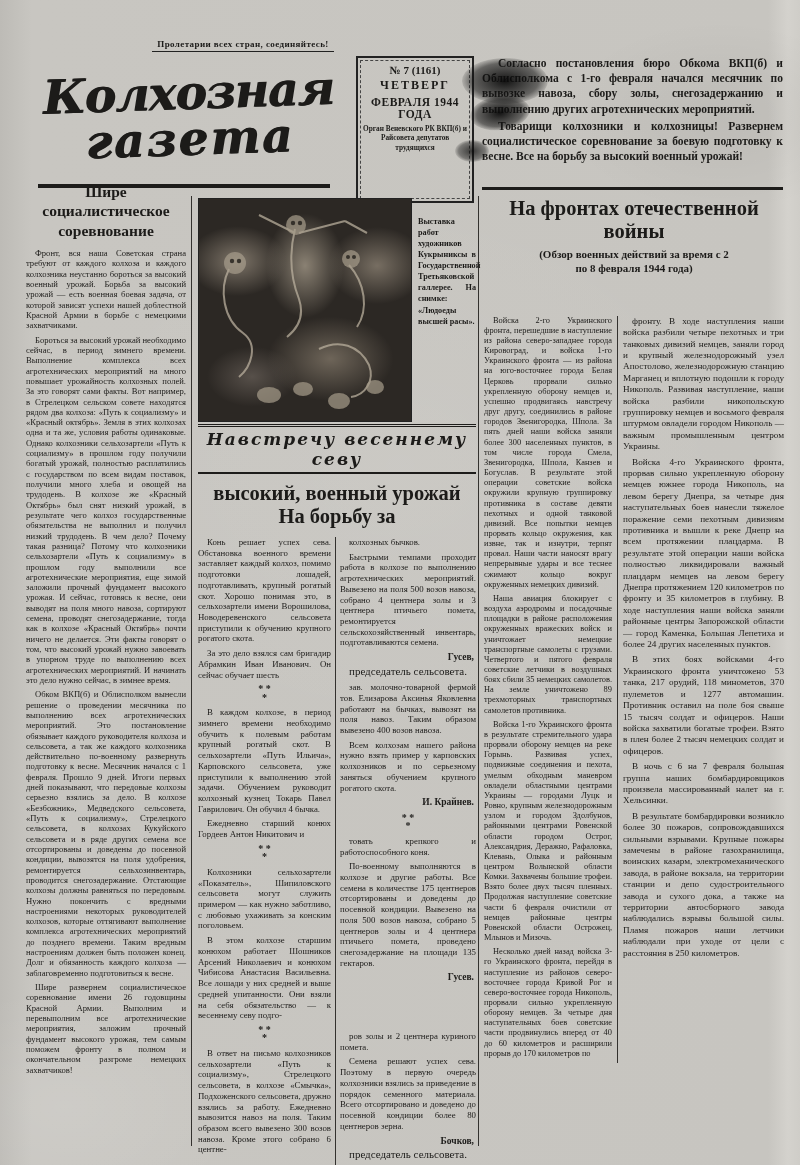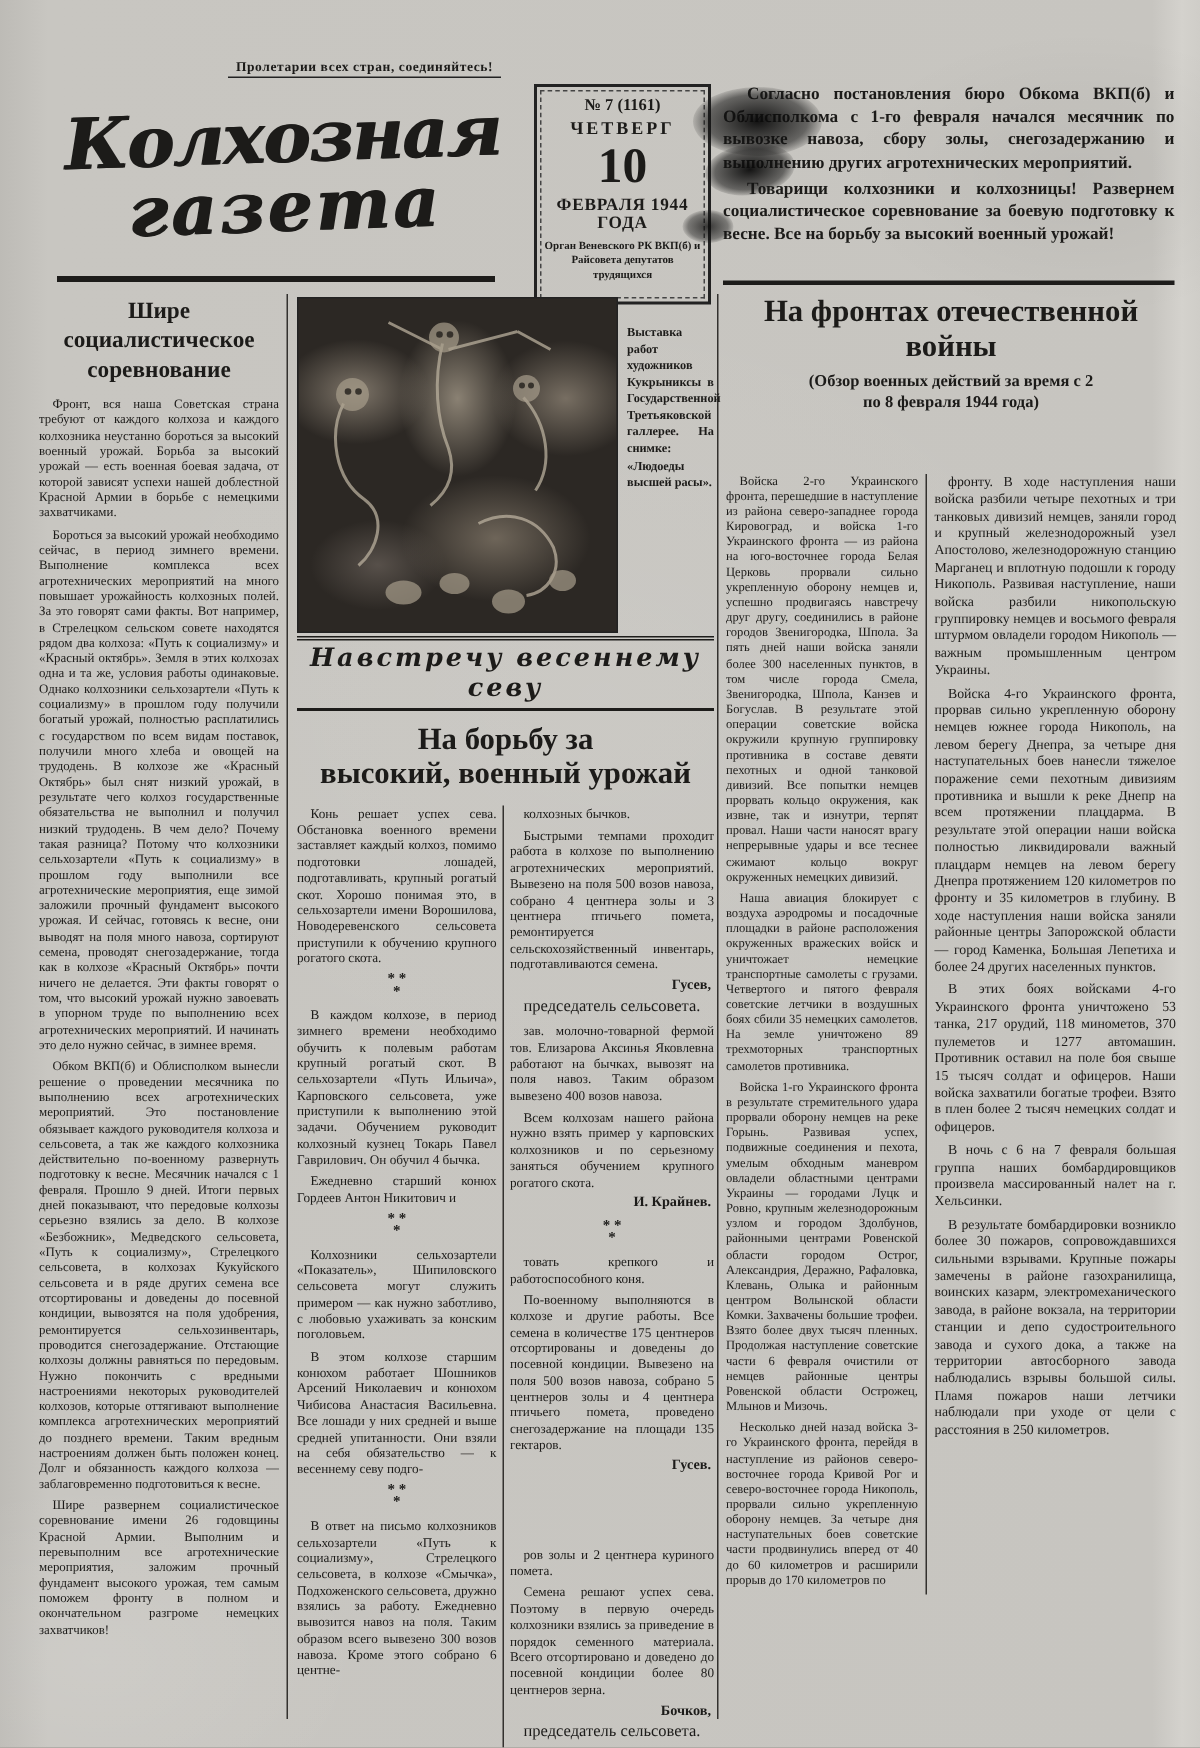--- a/index.html
+++ b/index.html
@@ -37,21 +37,21 @@
   .header-rule-r{left:482px;top:187px;width:301px;height:3px;background:#1d1c1a;}
   .smudge{border-radius:50%;background:radial-gradient(ellipse at center, rgba(10,10,10,.95), rgba(20,20,20,.55) 55%, transparent 75%);}
   .sm1{left:462px;top:58px;width:86px;height:46px;}
   .sm2{left:470px;top:96px;width:60px;height:34px;transform:rotate(-8deg);}
   .sm3{left:455px;top:140px;width:34px;height:22px;opacity:.8;}
   
   .vrule{width:1px;background:#33312e;}
   .v1{left:191px;top:196px;height:950px;}
   .v2{left:478px;top:196px;height:950px;}
   
-  .leftcol{left:26px;top:198px;width:160px;}
+  .leftcol{left:26px;top:182px;width:160px;}
   .leftcol h2{font-size:15.5px;line-height:1.25;text-align:center;margin:0 0 8px 0;font-weight:bold;}
   .leftcol .body{font-size:8.6px;line-height:1.2;}
   
   .photo{left:198px;top:198px;width:212px;height:222px;border:1px solid #222;
     background:
       radial-gradient(ellipse 70px 50px at 18% 28%, #7d7468, transparent 70%),
       radial-gradient(ellipse 60px 80px at 50% 30%, #8a8173, transparent 65%),
       radial-gradient(ellipse 70px 55px at 84% 30%, #776e62, transparent 70%),
       radial-gradient(ellipse 90px 60px at 62% 72%, #6e6559, transparent 70%),
       radial-gradient(ellipse 60px 40px at 25% 80%, #57504a, transparent 75%),
@@ -90,21 +90,20 @@
 
   <div class="abs masthead">
     <div class="l1">Колхозная</div>
     <div class="l2">газета</div>
   </div>
   <div class="abs masthead-rule"></div>
 
   <div class="abs datebox">
     <div class="num">№ 7 (1161)</div>
     <div class="wd">ЧЕТВЕРГ</div>
-    <div class="day">10</div>
     <div class="my">ФЕВРАЛЯ 1944 ГОДА</div>
     <div class="organ">Орган Веневского РК ВКП(б) и Райсовета депутатов трудящихся</div>
   </div>
 
   <div class="abs announce jt">
     <p>Согласно постановления бюро Обкома ВКП(б) и Облисполкома с 1-го февраля начался месячник по вывозке навоза, сбору золы, снегозадержанию и выполнению других агротехнических мероприятий.</p>
     <p>Товарищи колхозники и колхозницы! Развернем социалистическое соревнование за боевую подготовку к весне. Все на борьбу за высокий военный урожай!</p>
   </div>
   <div class="abs smudge sm1"></div>
   <div class="abs smudge sm2"></div>
@@ -152,26 +151,27 @@
       </g>
     </svg>
   </div>
   <div class="abs caption">Выставка работ художников Кукрыниксы в Государственной Третьяковской галлерее. На снимке: «Людоеды высшей расы».</div>
 
   <div class="abs center">
     <div class="kicker-wrap">
       <div class="kicker">Навстречу весеннему севу</div>
     </div>
     <div class="c-head">
+      <div>высокий, военный урожай</div>
       <div>На борьбу за</div>
-      <div>высокий, военный урожай</div>
     </div>
     <div class="c-cols">
       <div class="col c-col-l jt">
         <p>Конь решает успех сева. Обстановка военного времени заставляет каждый колхоз, помимо подготовки лошадей, подготавливать, крупный рогатый скот. Хорошо понимая это, в сельхозартели имени Ворошилова, Новодеревенского сельсовета приступили к обучению крупного рогатого скота.</p>
+        <p>За это дело взялся сам бригадир Абрамкин Иван Иванович. Он сейчас обучает шесть</p>
         <div class="star-div">
           <div>*  *</div>
           <div>*</div>
         </div>
         <p>В каждом колхозе, в период зимнего времени необходимо обучить к полевым работам крупный рогатый скот. В сельхозартели «Путь Ильича», Карповского сельсовета, уже приступили к выполнению этой задачи. Обучением руководит колхозный кузнец Токарь Павел Гаврилович. Он обучил 4 бычка.</p>
         <p>Ежедневно старший конюх Гордеев Антон Никитович и</p>
         <div class="star-div">
           <div>*  *</div>
           <div>*</div>
         </div>

